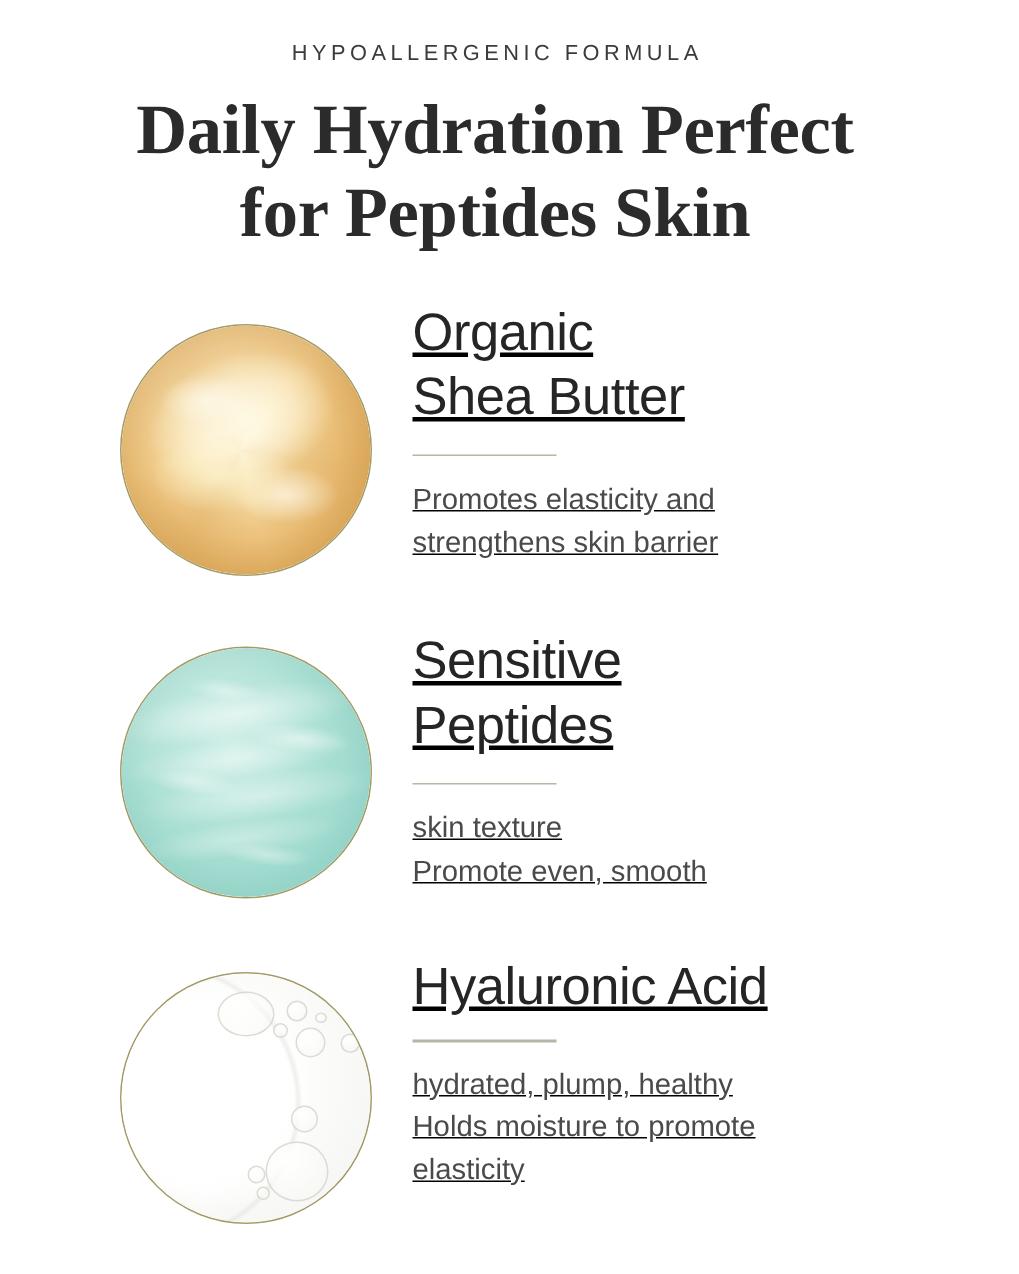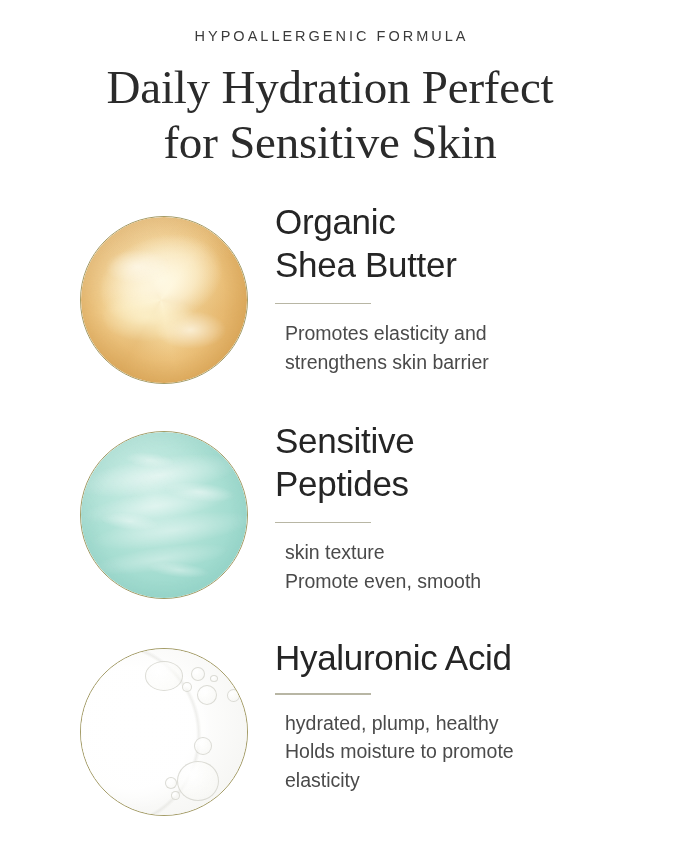--- a/index.html
+++ b/index.html
@@ -32,21 +32,21 @@
     font-weight: 400;
     letter-spacing: 3.0px;
     color: #3b3b3b;
     text-indent: 3.0px;
   }
 
   .headline {
     margin-top: 16px;
     font-family: "Liberation Serif", serif;
     font-size: 47px;
-    font-weight: 400;
+    font-weight: 700;
     line-height: 1.18;
     color: #2b2b2b;
     letter-spacing: -0.2px;
   }
   .headline .line { display: block; }
 
   
   .ingredients {
     position: absolute;
     top: 198px;
@@ -162,20 +162,21 @@
     border-radius: 50%;
     border: 1px solid rgba(208,208,200,0.75);
     background: radial-gradient(circle at 34% 30%, rgba(255,255,255,0.98) 0%, rgba(250,250,247,0.55) 60%, rgba(240,240,235,0.3) 100%);
   }
 
   
   .info {
     position: absolute;
     left: 275px;
     width: 380px;
+    text-decoration: underline;
   }
   .row-1 .info { top: 2px; }
   .row-2 .info { top: 6px; }
   .row-3 .info { top: 8px; }
 
   .ing-title {
     font-family: "Liberation Sans", sans-serif;
     font-size: 35px;
     font-weight: 300;
     line-height: 1.24;
@@ -192,32 +193,32 @@
   }
   .row-3 .divider { margin: 14px 0 14px 0; }
 
   .ing-desc {
     font-family: "Liberation Sans", sans-serif;
     font-size: 19.5px;
     font-weight: 300;
     line-height: 1.46;
     color: #4a4a4a;
   }
-  .ing-desc .line { display: block; margin-left: 10px; }
+  .ing-desc .line { display: block; }
 </style>
 </head>
 <body>
 
 <div class="page">
 
   <div class="header">
     <div class="eyebrow">HYPOALLERGENIC FORMULA</div>
     <h1 class="headline">
       <span class="line">Daily Hydration Perfect</span>
-      <span class="line">for Sensitive Skin</span>
+      <span class="line">for Peptides Skin</span>
     </h1>
   </div>
 
   <div class="ingredients">
 
     <div class="row row-1">
       <div class="swatch">
         <div class="tex shea-base"></div>
         <div class="tex shea-swirl-c"></div>
         <div class="tex shea-swirl-a"></div>

